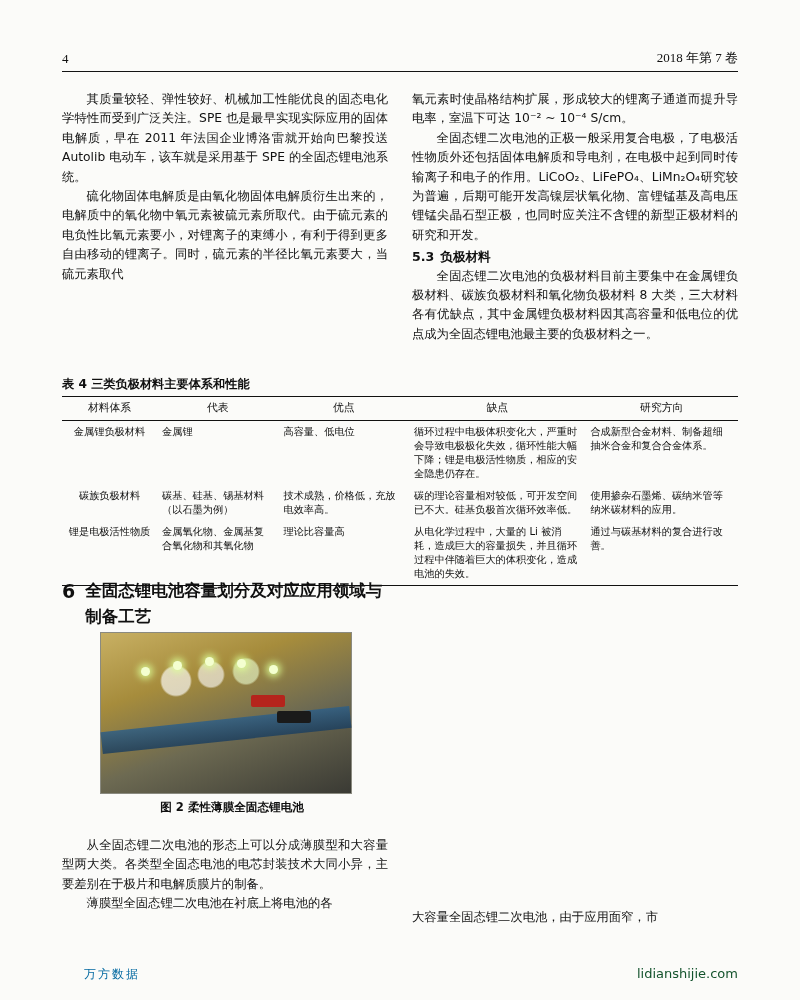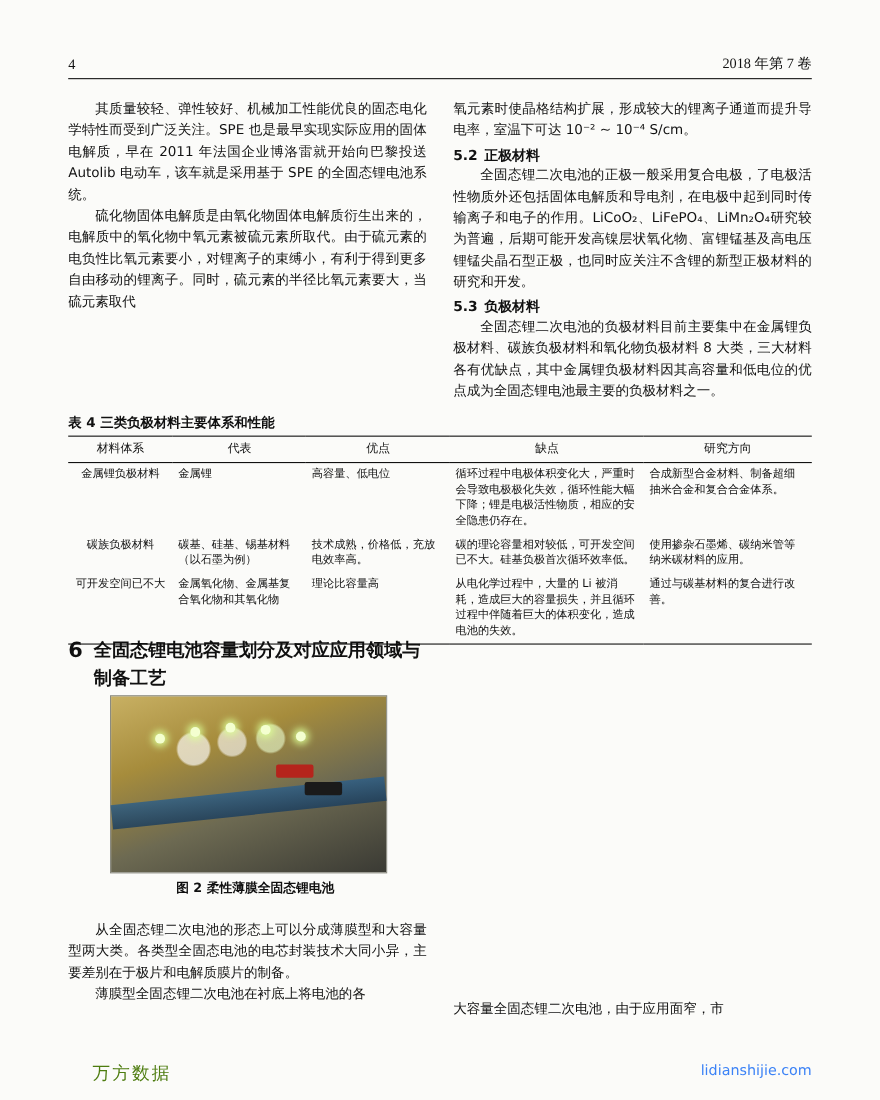--- a/index.html
+++ b/index.html
@@ -192,52 +192,49 @@
   }
   .obj {
     position: absolute;
     background: #f7f4ee;
     border: 1px solid #c8c0b4;
   }
   
   .footer-left {
     position: absolute;
     left: 84px; top: 966px;
-    font-size: 16px;
-    color: #4d7c0f;
+    font-size: 12px;
+    color: #0369a1;
     letter-spacing: 2px;
   }
   .footer-right {
     position: absolute;
     right: 62px; top: 966px;
     font-size: 13px;
-    color: #3b82f6;
+    color: #14532d;
     font-family: "DejaVu Sans", sans-serif;
   }
 </style>
 </head>
 <body>
 
 <div class="page">
 
   <div class="header">
     <span class="page-num">4</span>
     <span class="vol">2018 年第 7 卷</span>
   </div>
 
   <div class="col col-left">
     <p>其质量较轻、弹性较好、机械加工性能优良的固态电化学特性而受到广泛关注。SPE 也是最早实现实际应用的固体电解质，早在 2011 年法国企业博洛雷就开始向巴黎投送 Autolib 电动车，该车就是采用基于 SPE 的全固态锂电池系统。</p>
     <p>硫化物固体电解质是由氧化物固体电解质衍生出来的，电解质中的氧化物中氧元素被硫元素所取代。由于硫元素的电负性比氧元素要小，对锂离子的束缚小，有利于得到更多自由移动的锂离子。同时，硫元素的半径比氧元素要大，当硫元素取代</p>
   </div>
 
   <div class="col col-right">
     <p class="noindent">氧元素时使晶格结构扩展，形成较大的锂离子通道而提升导电率，室温下可达 10⁻² ~ 10⁻⁴ S/cm。</p>
-    <p class="sec-head">
-      <span class="num">5.2</span><span>正极材料</span>
-    </p>
     <p>全固态锂二次电池的正极一般采用复合电极，了电极活性物质外还包括固体电解质和导电剂，在电极中起到同时传输离子和电子的作用。LiCoO₂、LiFePO₄、LiMn₂O₄研究较为普遍，后期可能开发高镍层状氧化物、富锂锰基及高电压锂锰尖晶石型正极，也同时应关注不含锂的新型正极材料的研究和开发。</p>
     <p class="sec-head">
       <span class="num">5.3</span><span>负极材料</span>
     </p>
     <p>全固态锂二次电池的负极材料目前主要集中在金属锂负极材料、碳族负极材料和氧化物负极材料 8 大类，三大材料各有优缺点，其中金属锂负极材料因其高容量和低电位的优点成为全固态锂电池最主要的负极材料之一。</p>
   </div>
 
   <div class="table-wrap">
     <div class="table-title">表 4    三类负极材料主要体系和性能</div>
     <table>
@@ -259,21 +256,21 @@
           <td class="c5">合成新型合金材料、制备超细抽米合金和复合合金体系。</td>
         </tr>
         <tr>
           <td class="c1">碳族负极材料</td>
           <td class="c2">碳基、硅基、锡基材料（以石墨为例）</td>
           <td class="c3">技术成熟，价格低，充放电效率高。</td>
           <td class="c4">碳的理论容量相对较低，可开发空间已不大。硅基负极首次循环效率低。</td>
           <td class="c5">使用掺杂石墨烯、碳纳米管等纳米碳材料的应用。</td>
         </tr>
         <tr>
-          <td class="c1">可开发空间已不大</td>
+          <td class="c1">锂是电极活性物质</td>
           <td class="c2">金属氧化物、金属基复合氧化物和其氧化物</td>
           <td class="c3">理论比容量高</td>
           <td class="c4">从电化学过程中，大量的 Li 被消耗，造成巨大的容量损失，并且循环过程中伴随着巨大的体积变化，造成电池的失效。</td>
           <td class="c5">通过与碳基材料的复合进行改善。</td>
         </tr>
       </tbody>
     </table>
   </div>
 
   <div class="big-head">

